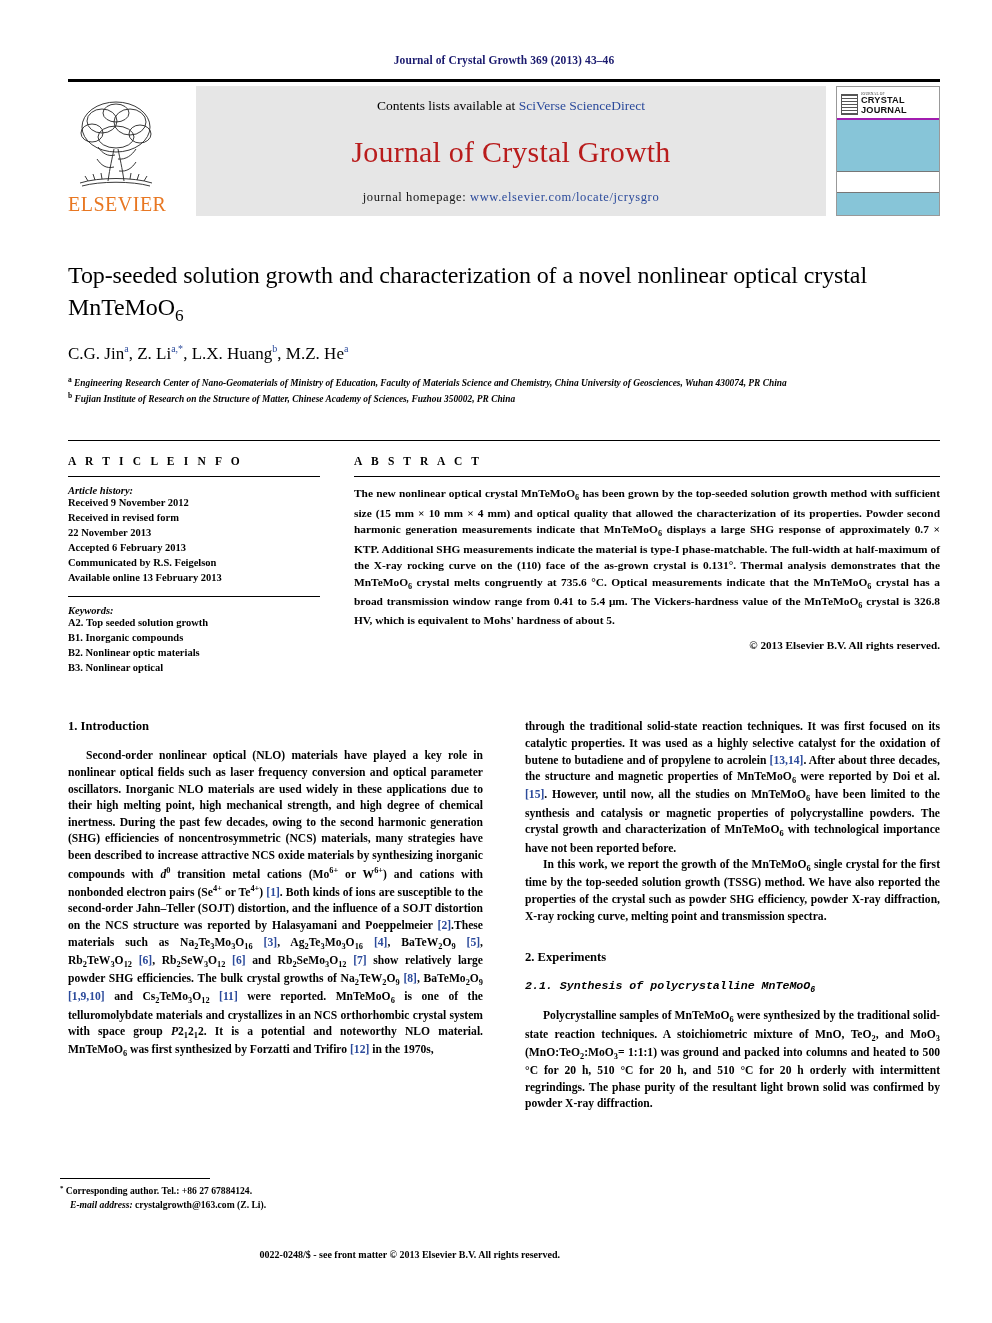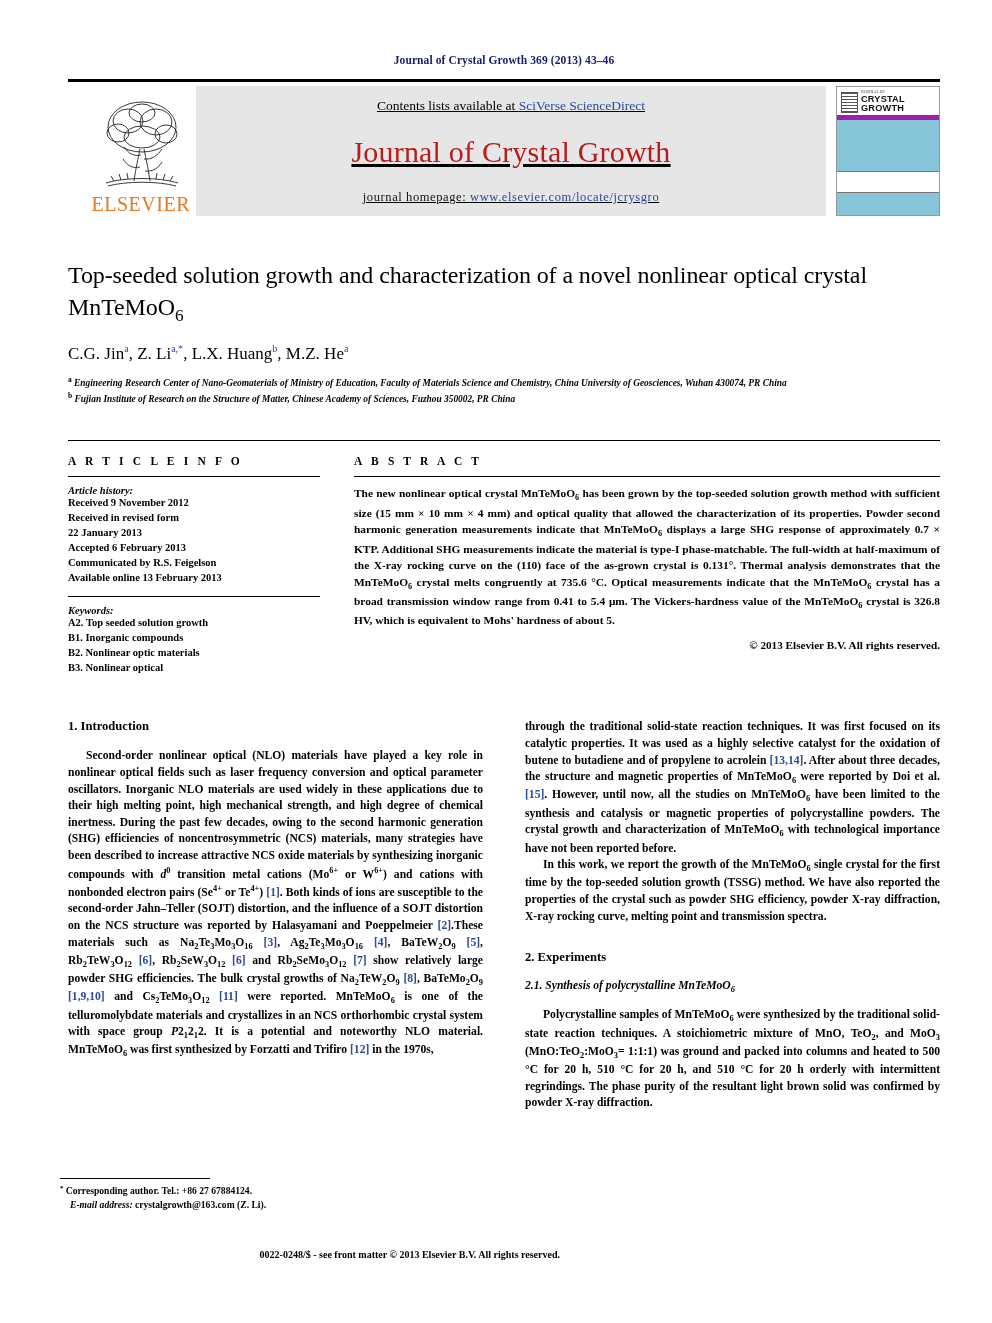--- a/index.html
+++ b/index.html
@@ -43,21 +43,21 @@
     display: flex;
     align-items: stretch;
     height: 130px;
     margin-top: 4px;
   }
   .elsevier-logo {
     width: 122px;
     flex: 0 0 122px;
     display: flex;
     flex-direction: column;
-    align-items: flex-end;
+    align-items: flex-start;
     justify-content: flex-end;
     padding-bottom: 2px;
   }
   .tree-svg { display:block; }
   .elsevier-word {
     font-family: "Liberation Serif", serif;
     font-size: 20px;
     letter-spacing: 0.5px;
     color: #E87722;
     line-height: 1;
@@ -67,21 +67,20 @@
   .center-band {
     flex: 1 1 auto;
     background: #e6e6e6;
     display: flex;
     flex-direction: column;
     justify-content: space-between;
     align-items: center;
     padding: 12px 0 11px 0;
     margin-left: 6px;
     margin-right: 10px;
-    text-decoration: underline;
   }
   .contents-line {
     font-size: 13.5px;
     color: #000;
   }
   .contents-line a {
     color: #2b4a9b;
     text-decoration: none;
   }
   .journal-title-big {
@@ -101,21 +100,21 @@
     flex: 0 0 104px;
     width: 104px;
     border: 1px solid #999;
     background: #fff;
     display: flex;
     flex-direction: column;
     box-sizing: border-box;
   }
   .cover-top {
     height: 33px;
-    border-bottom: 5px solid #a21caf;
+    border-bottom: 2px solid #a21caf;
     display: flex;
     align-items: center;
     padding: 3px 4px 0 4px;
     box-sizing: border-box;
   }
   .cover-mini-logo {
     width: 15px; height: 19px;
     border: 1px solid #555;
     margin-right: 3px;
     background: repeating-linear-gradient(to bottom, #555 0 1px, #fff 1px 3px);
@@ -205,20 +204,21 @@
     font-size: 12.6px;
     font-weight: bold;
     margin: 0 0 14px 0;
     font-family: "Liberation Serif", serif;
   }
   h3.subsec {
     font-size: 11.6px;
     font-style: italic;
     font-weight: bold;
     margin: 0 0 13px 0;
+    font-family: Liberation Mono, monospace;
   }
   p.body {
     font-size: 11.6px;
     line-height: 1.43;
     text-align: justify;
     margin: 0 0 0 0;
     font-weight: 600;
     text-indent: 18px;
   }
   p.body.cont { text-indent: 0; }
@@ -288,21 +288,21 @@
           <span>journal homepage: </span><a href="#">www.elsevier.com/locate/jcrysgro</a>
         </div>
       </div>
 
       <div class="cover-thumb">
         <div class="cover-top">
           <div class="cover-mini-logo"></div>
           <div class="cover-title-block">
             <span class="cover-pre">JOURNAL OF</span>
             <span class="cover-main">CRYSTAL</span>
-            <span class="cover-main">GROWTH</span>
+            <span class="cover-main">JOURNAL</span>
           </div>
         </div>
         <div class="cover-band-blue"></div>
         <div class="cover-band-white"></div>
         <div class="cover-band-blue2"></div>
       </div>
 
     </div>
   </div>
 
@@ -316,21 +316,21 @@
   </div>
 
   <div class="info-abstract">
 
     <div class="col-info">
       <div class="sec-head">A R T I C L E   I N F O</div>
       <div class="rule"></div>
       <p class="ital-head">Article history:</p>
       <div class="hist-line">Received 9 November 2012</div>
       <div class="hist-line">Received in revised form</div>
-      <div class="hist-line">22 January 2013</div>
+      <div class="hist-line">22 November 2013</div>
       <div class="hist-line">Accepted 6 February 2013</div>
       <div class="hist-line">Communicated by R.S. Feigelson</div>
       <div class="hist-line">Available online 13 February 2013</div>
 
       <div class="kw-block">
         <p class="ital-head">Keywords:</p>
         <div class="kw-line">A2. Top seeded solution growth</div>
         <div class="kw-line">B1. Inorganic compounds</div>
         <div class="kw-line">B2. Nonlinear optic materials</div>
         <div class="kw-line">B3. Nonlinear optical</div>

